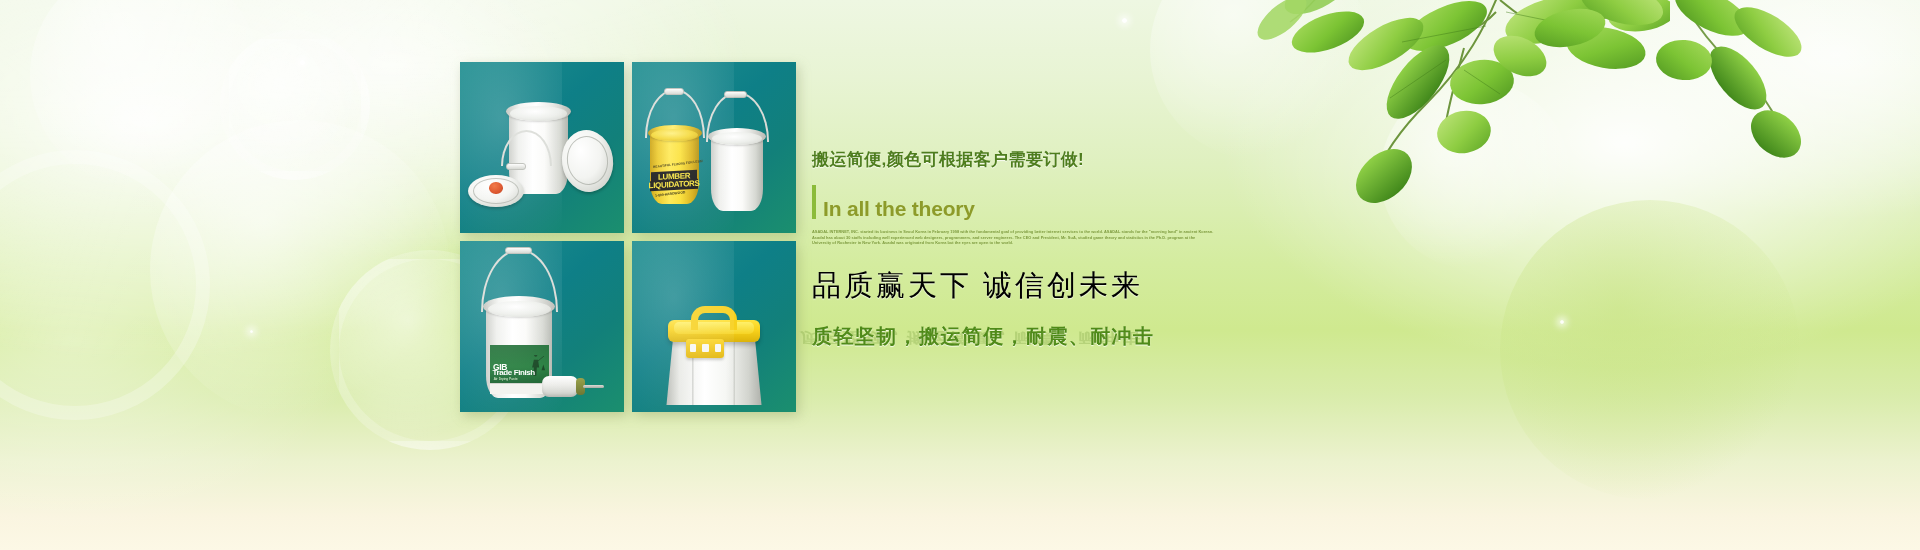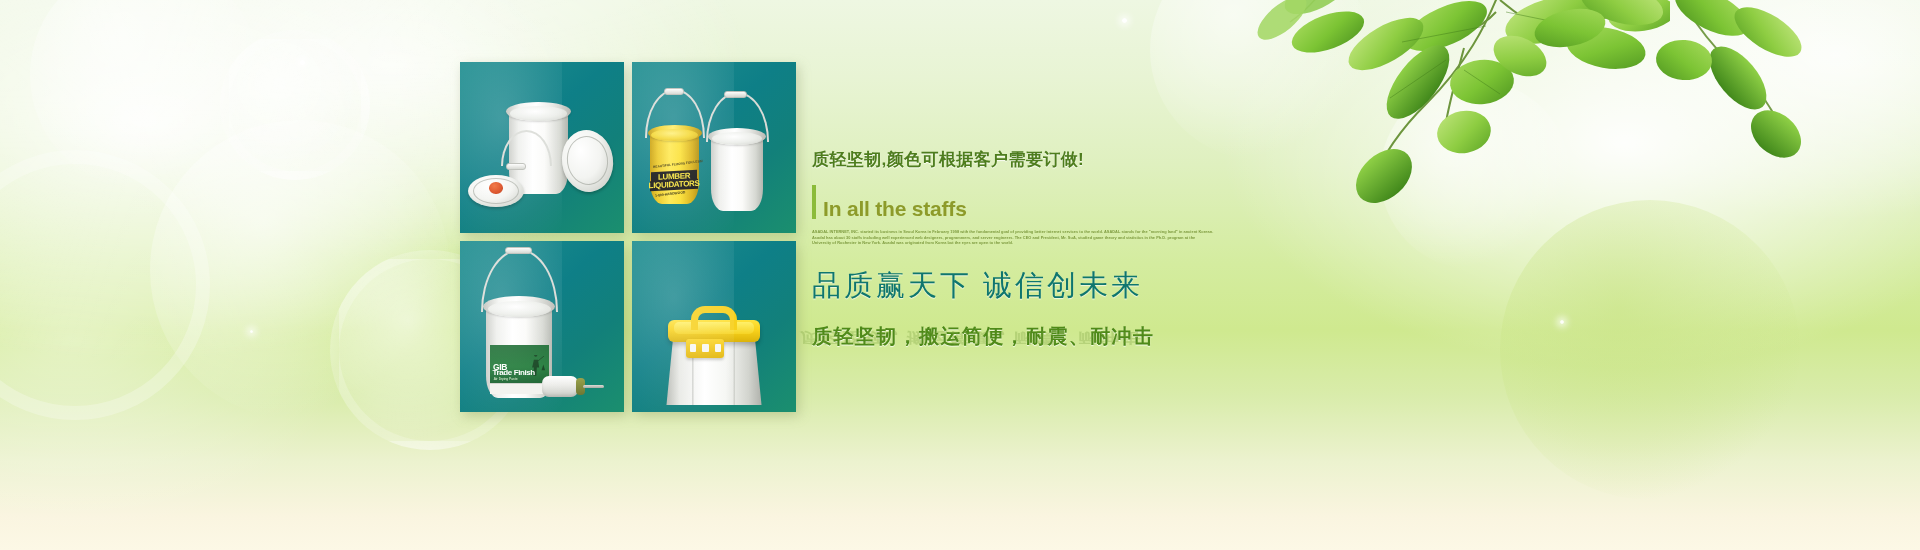--- a/index.html
+++ b/index.html
@@ -326,21 +326,21 @@
     font-size:3.9px;
     line-height:5.6px;
     color:#7d9a3e;
     font-weight:bold;
     letter-spacing:.04px;
     text-align:left;
   }
   .line-slogan {
     margin-top:20px;
     font-size:29px;
-    color:#0f766e;
+    color:#000000;
     letter-spacing:3px;
     white-space:nowrap;
     text-shadow:0 1px 1px rgba(255,255,255,.7);
   }
   #feature-wrap {
     margin-top:17px;
     position:relative;
     height:52px;
   }
   .line-feature {
@@ -572,26 +572,26 @@
             <i></i>
           </div>
         </div>
       </div>
     </div>
 
   </div>
 
   <div id="copy">
 
-    <div class="line-spec">质轻坚韧,颜色可根据客户需要订做!</div>
+    <div class="line-spec">搬运简便,颜色可根据客户需要订做!</div>
 
 
     <div id="brand-row">
       <div class="bar"></div>
-      <div class="brand-tag">In all the staffs</div>
+      <div class="brand-tag">In all the theory</div>
     </div>
 
     <div id="about">ASADAL INTERNET, INC. started its business in Seoul Korea in February 1998 with the fundamental goal of providing better internet services to the world. ASADAL stands for the "morning land" in ancient Korean. Asadal has about 30 staffs including well experienced web designers, programmers, and server engineers. The CEO and President, Mr. SuA, studied game theory and statistics in the Ph.D. program at the University of Rochester in New York. Asadal was originated from Korea but the eyes are open to the world.</div>
 
     <div class="line-slogan">品质赢天下  诚信创未来</div>
 
     <div id="feature-wrap">
       <div class="line-feature">质轻坚韧，搬运简便，耐震、耐冲击</div>
       <div class="line-feature reflect">质轻坚韧，搬运简便，耐震、耐冲击</div>
     </div>

